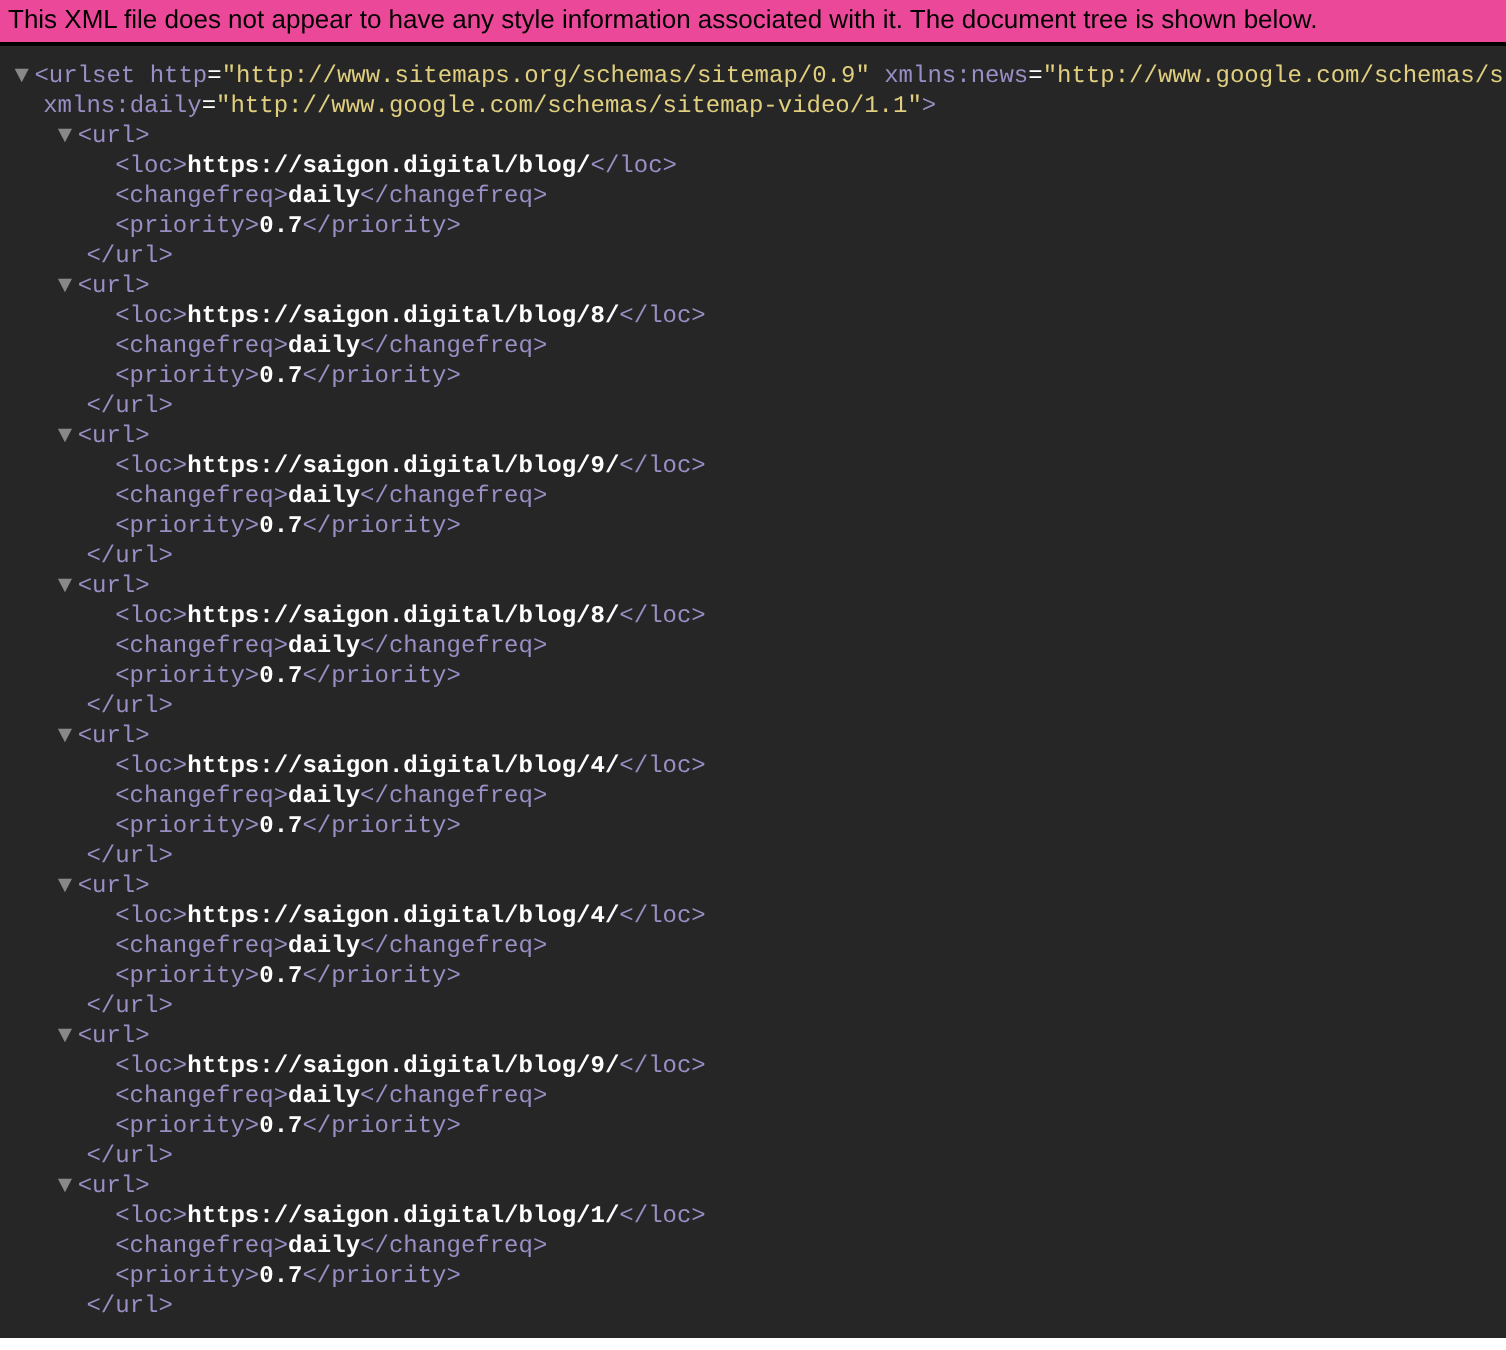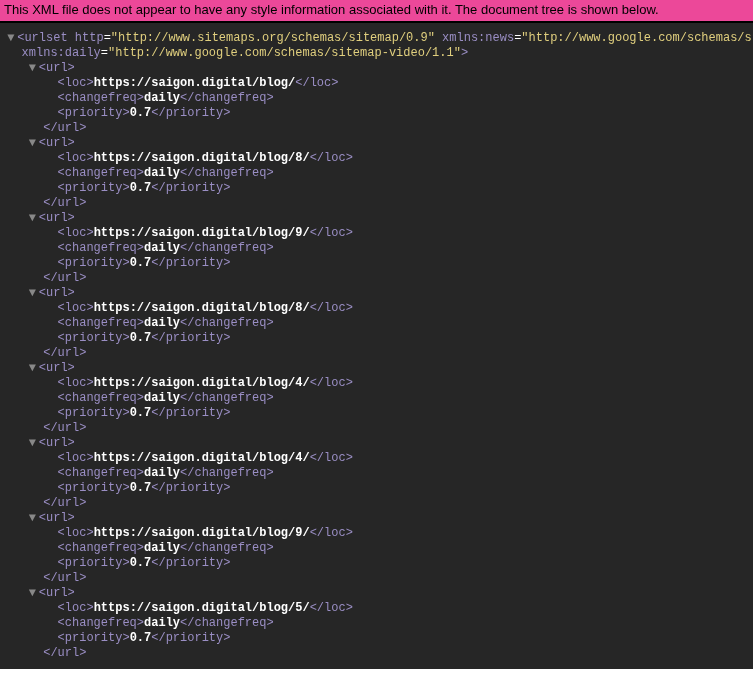--- a/index.html
+++ b/index.html
@@ -73,17 +73,17 @@
         <span class="tag">&lt;loc&gt;</span><span class="txt">https://saigon.digital/blog/4/</span><span class="tag">&lt;/loc&gt;</span>
         <span class="tag">&lt;changefreq&gt;</span><span class="txt">daily</span><span class="tag">&lt;/changefreq&gt;</span>
         <span class="tag">&lt;priority&gt;</span><span class="txt">0.7</span><span class="tag">&lt;/priority&gt;</span>
       <span class="tag">&lt;/url&gt;</span>
     <span class="tri">▼</span><span class="tag">&lt;url&gt;</span>
         <span class="tag">&lt;loc&gt;</span><span class="txt">https://saigon.digital/blog/9/</span><span class="tag">&lt;/loc&gt;</span>
         <span class="tag">&lt;changefreq&gt;</span><span class="txt">daily</span><span class="tag">&lt;/changefreq&gt;</span>
         <span class="tag">&lt;priority&gt;</span><span class="txt">0.7</span><span class="tag">&lt;/priority&gt;</span>
       <span class="tag">&lt;/url&gt;</span>
     <span class="tri">▼</span><span class="tag">&lt;url&gt;</span>
-        <span class="tag">&lt;loc&gt;</span><span class="txt">https://saigon.digital/blog/5/</span><span class="tag">&lt;/loc&gt;</span>
+        <span class="tag">&lt;loc&gt;</span><span class="txt">https://saigon.digital/blog/1/</span><span class="tag">&lt;/loc&gt;</span>
         <span class="tag">&lt;changefreq&gt;</span><span class="txt">daily</span><span class="tag">&lt;/changefreq&gt;</span>
         <span class="tag">&lt;priority&gt;</span><span class="txt">0.7</span><span class="tag">&lt;/priority&gt;</span>
       <span class="tag">&lt;/url&gt;</span>
 </div>
 
 </body></html>

